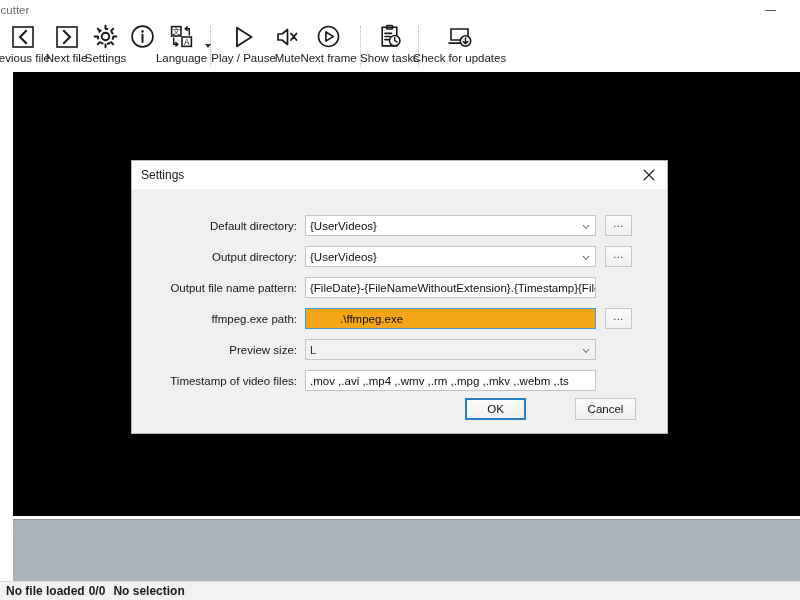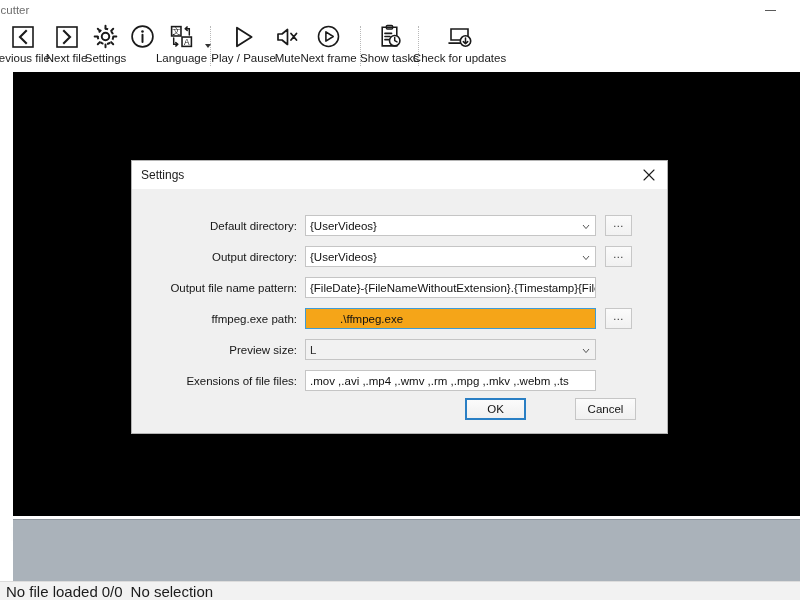--- a/index.html
+++ b/index.html
@@ -80,21 +80,21 @@
     border-top: 1px solid #8f979e;
   }
 
   
   .statusbar {
     position: absolute; left: 0; bottom: 0; width: 800px; height: 19px;
     background: #f2f2f2;
     border-top: 1px solid #dcdcdc;
     display: flex; align-items: center;
   }
-  .sb-cell { font-size: 15px; color: #1b1b1b; white-space: nowrap; }
+  .sb-cell { font-size: 12px; color: #1b1b1b; white-space: nowrap; font-weight: bold; }
   .sb-1 { margin-left: 6px; }
   .sb-2 { margin-left: 4px; }
   .sb-3 { margin-left: 8px; }
 
   
   .dialog {
     position: absolute; left: 131px; top: 160px;
     width: 537px; height: 274px;
     background: #f0f0f0;
     border: 1px solid #b4b4b4;
@@ -394,21 +394,21 @@
           <span>L</span>
           <span class="chev">
             <svg width="8" height="6" viewBox="0 0 8 6">
                 <path d="M1 1 L4 4.6 L7 1" fill="none" stroke="#555" stroke-width="1"></path>
               </svg>
           </span>
         </div>
       </div>
 
       <div class="row" style="top:181px;">
-        <div class="row-label">Exensions of file files:</div>
+        <div class="row-label">Timestamp of video files:</div>
         <div class="field full">
           <span>.mov ,.avi ,.mp4 ,.wmv ,.rm ,.mpg ,.mkv ,.webm ,.ts</span>
         </div>
       </div>
 
       <div class="dlg-footer">
         <div class="btn primary btn-ok">OK</div>
         <div class="btn btn-cancel">Cancel</div>
       </div>
 

